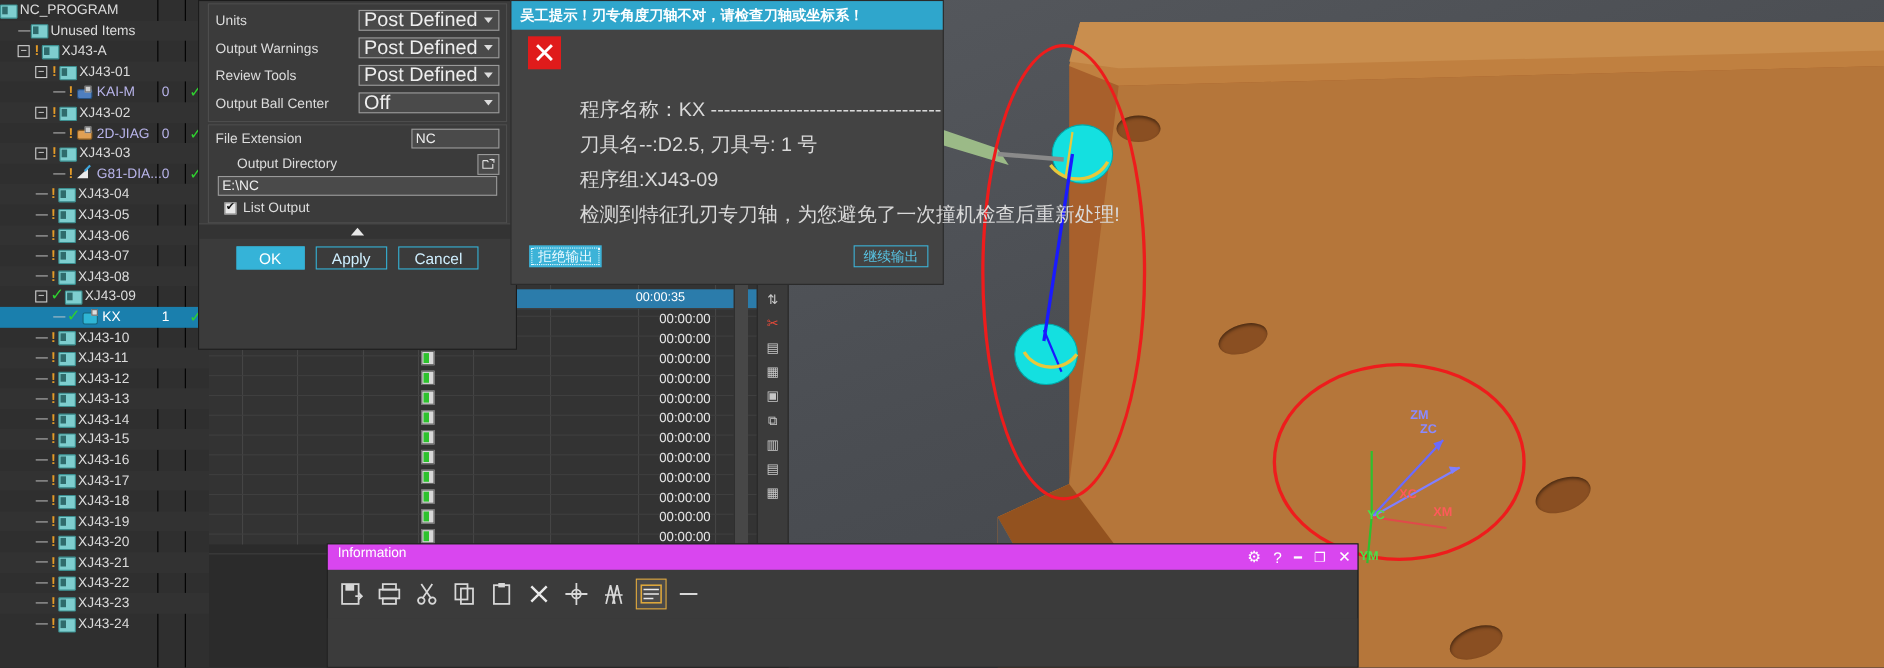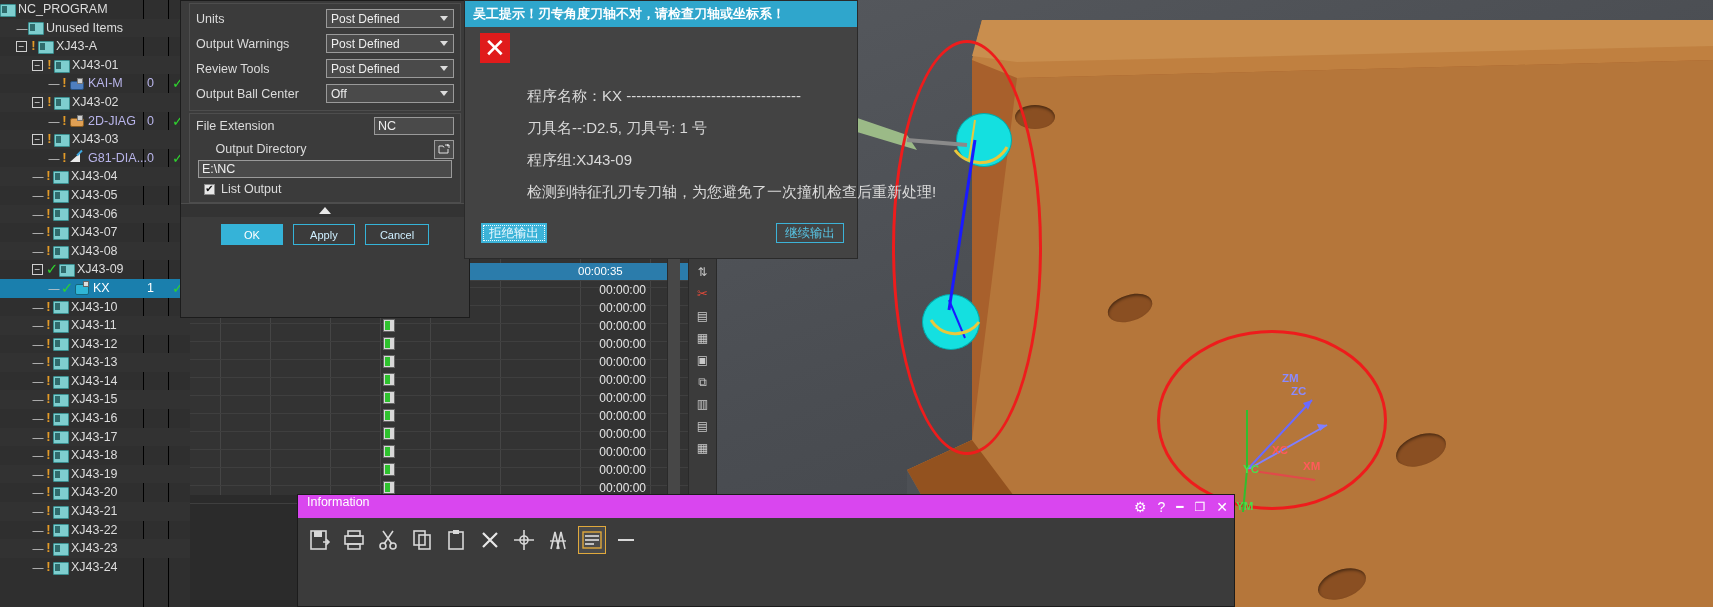--- a/index.html
+++ b/index.html
@@ -88,21 +88,21 @@
   .group-box {
     margin: 2px 8px; border:1px solid #4d4d4d; padding: 2px 0 4px 0;
   }
   .field-row {
     display:flex; align-items:center; height:25px; padding: 0 6px;
   }
   .field-label { width: 130px; color:#dcdcdc; font-size:12.5px;}
   .combo {
     flex:1; height:19px; background:#4a4a4a; border:1px solid #9a9a9a;
     display:flex; align-items:center; padding-left:4px; position:relative;
-    color:#eee; font-size:12px;
+    color:#eee; font-size:18px;
   }
   .combo .arrow {
     position:absolute; right:5px; top:6px;
     width:0;height:0;border-left:4px solid transparent;border-right:4px solid transparent;
     border-top:5px solid #dcdcdc;
   }
   .sec-header {
     display:flex; align-items:center; gap:6px; padding: 5px 8px 4px 10px;
     color:#35b3d8; font-weight:bold; font-size:13px;
   }
@@ -123,21 +123,21 @@
     display:flex;align-items:center;justify-content:center;
     font-size:10px;color:#111;line-height:10px;
   }
   .collapse-strip {
     height:14px; background:#333; border-top:1px solid #4d4d4d;
     display:flex;align-items:center;justify-content:center;
   }
   .tri-up { width:0;height:0;border-left:6px solid transparent;border-right:6px solid transparent;border-bottom:7px solid #e8e8e8;}
   .btn-row { display:flex; gap:10px; justify-content:center; padding-top:7px; }
   .btn {
-    height:21px; min-width:62px; padding: 0 14px; font-size:11px;
+    height:21px; min-width:62px; padding: 0 14px; font-size:14px;
     display:flex;align-items:center;justify-content:center;
     background:#3b3b3b; border:1px solid #35b3d8; color:#cfefff;
   }
   .btn.primary { background:#35b3d8; color:#ffffff; border-color:#35b3d8;}
 
   
   #list-area {
     position:absolute; left:180px; top:0; width:508px; height:495px;
     background:#333; z-index:0;
   }
@@ -207,21 +207,21 @@
     display:flex; align-items:center; padding-left:8px;
     font-size:13px; font-weight:bold;
   }
   #warn-body { position:relative; height:233px; }
   .err-x {
     position:absolute; left:15px; top:6px; width:30px; height:30px;
     background:#e01b1b; display:flex;align-items:center;justify-content:center;
     color:#fff; font-size:26px; font-weight:bold; line-height:26px;
   }
   .warn-line {
-    position:absolute; left:62px; color:#d9d9d9; font-size:15px;
+    position:absolute; left:62px; color:#d9d9d9; font-size:18px;
     white-space:nowrap;
   }
   .warn-btn {
     position:absolute; height:20px; padding: 0 8px;
     display:flex; align-items:center; justify-content:center;
     font-size:12.5px;
   }
   .warn-btn.left {
     left:16px; top:196px; background:#3cb3d8; color:#eaf9ff;
     outline:1px dotted #eaf9ff; outline-offset:-3px;

